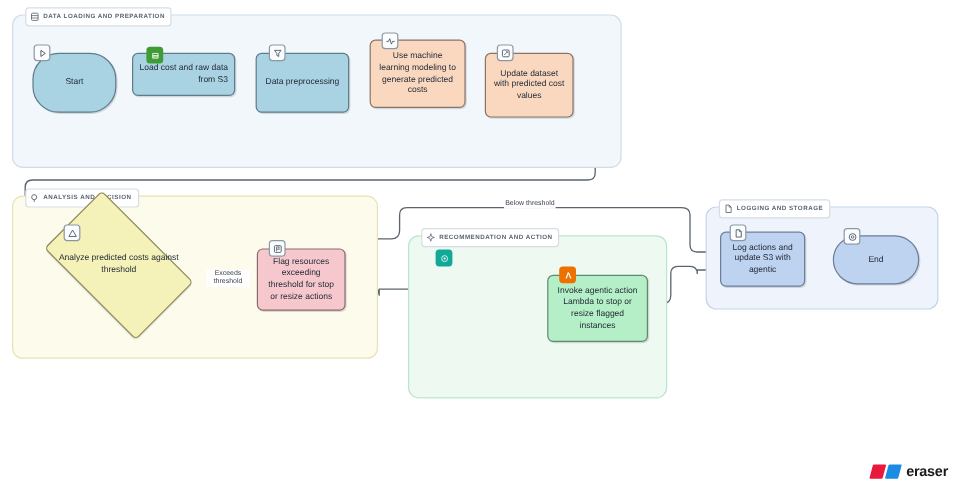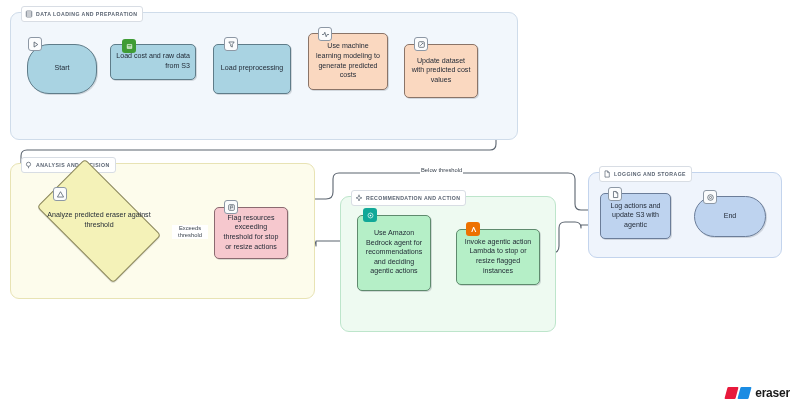--- a/index.html
+++ b/index.html
@@ -261,21 +261,21 @@
   <div class="node n-blue" style="left:110px; top:44px; width:86px; height:36px;text-align:right;">
     <span>Load cost and raw data from S3</span>
   </div>
   <div class="badge solid s3" style="left:122px; top:39px;">
     <svg viewBox="0 0 16 16">
         <path d="M4 4.5 h8 v7 h-8 z M4 7.6 h8 M4 9.6 h8" fill="none" stroke="#ffffff" stroke-width="1.2"></path>
       </svg>
   </div>
 
   <div class="node n-blue" style="left:213px; top:44px; width:78px; height:50px;">
-    <span>Load preprocessing</span>
+    <span>Data preprocessing</span>
   </div>
   <div class="badge" style="left:224px; top:37px;">
     <svg viewBox="0 0 16 16">
         <path d="M3.2 3.5 h9.6 L9.4 8 v4.5 L6.6 11 V8 Z" fill="none" stroke="#4a5663" stroke-width="1.3" stroke-linejoin="round"></path>
       </svg>
   </div>
 
   <div class="node n-peach" style="left:308px; top:33px; width:80px; height:57px;">
     <span>Use machine learning modeling to generate predicted costs</span>
   </div>
@@ -290,41 +290,38 @@
   </div>
   <div class="badge" style="left:414px; top:37px;">
     <svg viewBox="0 0 16 16">
       <rect x="3" y="3" width="10" height="10" rx="1.6" fill="none" stroke="#4a5663" stroke-width="1.3"></rect>
       <path d="M6 10 L10.4 5.6 M9 4.8 L11 6.8" fill="none" stroke="#4a5663" stroke-width="1.2" stroke-linecap="round"></path>
     </svg>
   </div>
 
   <div class="diamond" style="left:45px; top:187px; width:108px; height:68px;">
     <div class="dshape"></div>
-    <div class="dtext">Analyze predicted eraser against threshold</div>
+    <div class="dtext">Analyze predicted costs against threshold</div>
   </div>
   <div class="badge" style="left:53px; top:187px;">
     <svg viewBox="0 0 16 16">
         <path d="M8 3 L13.5 12.5 H2.5 Z" fill="none" stroke="#4a5663" stroke-width="1.3" stroke-linejoin="round"></path>
       </svg>
   </div>
 
   <div class="node n-pink" style="left:214px; top:207px; width:74px; height:52px;">
     <span>Flag resources exceeding threshold for stop or resize actions</span>
   </div>
   <div class="badge" style="left:224px; top:200px;">
     <svg viewBox="0 0 16 16">
       <rect x="3" y="3" width="10" height="10" rx="1.6" fill="none" stroke="#4a5663" stroke-width="1.3"></rect>
       <path d="M6.2 11.4 V5 h4.2 l-1.1 1.7 1.1 1.7 H6.2" fill="none" stroke="#4a5663" stroke-width="1.1" stroke-linejoin="round"></path>
     </svg>
   </div>
 
-  <div class="node n-green" style="left:357px; top:215px; width:74px; height:76px;">
-    <span>Use Amazon Bedrock agent for recommendations and deciding agentic actions</span>
-  </div>
   <div class="badge solid bedrock" style="left:363px; top:208px;">
     <svg viewBox="0 0 16 16">
       <circle cx="8" cy="8" r="4.4" fill="none" stroke="#ffffff" stroke-width="1.2"></circle>
       <circle cx="8" cy="8" r="1.5" fill="#ffffff"></circle>
     </svg>
   </div>
 
   <div class="node n-green" style="left:456px; top:229px; width:84px; height:56px;">
     <span>Invoke agentic action Lambda to stop or resize flagged instances</span>
   </div>

